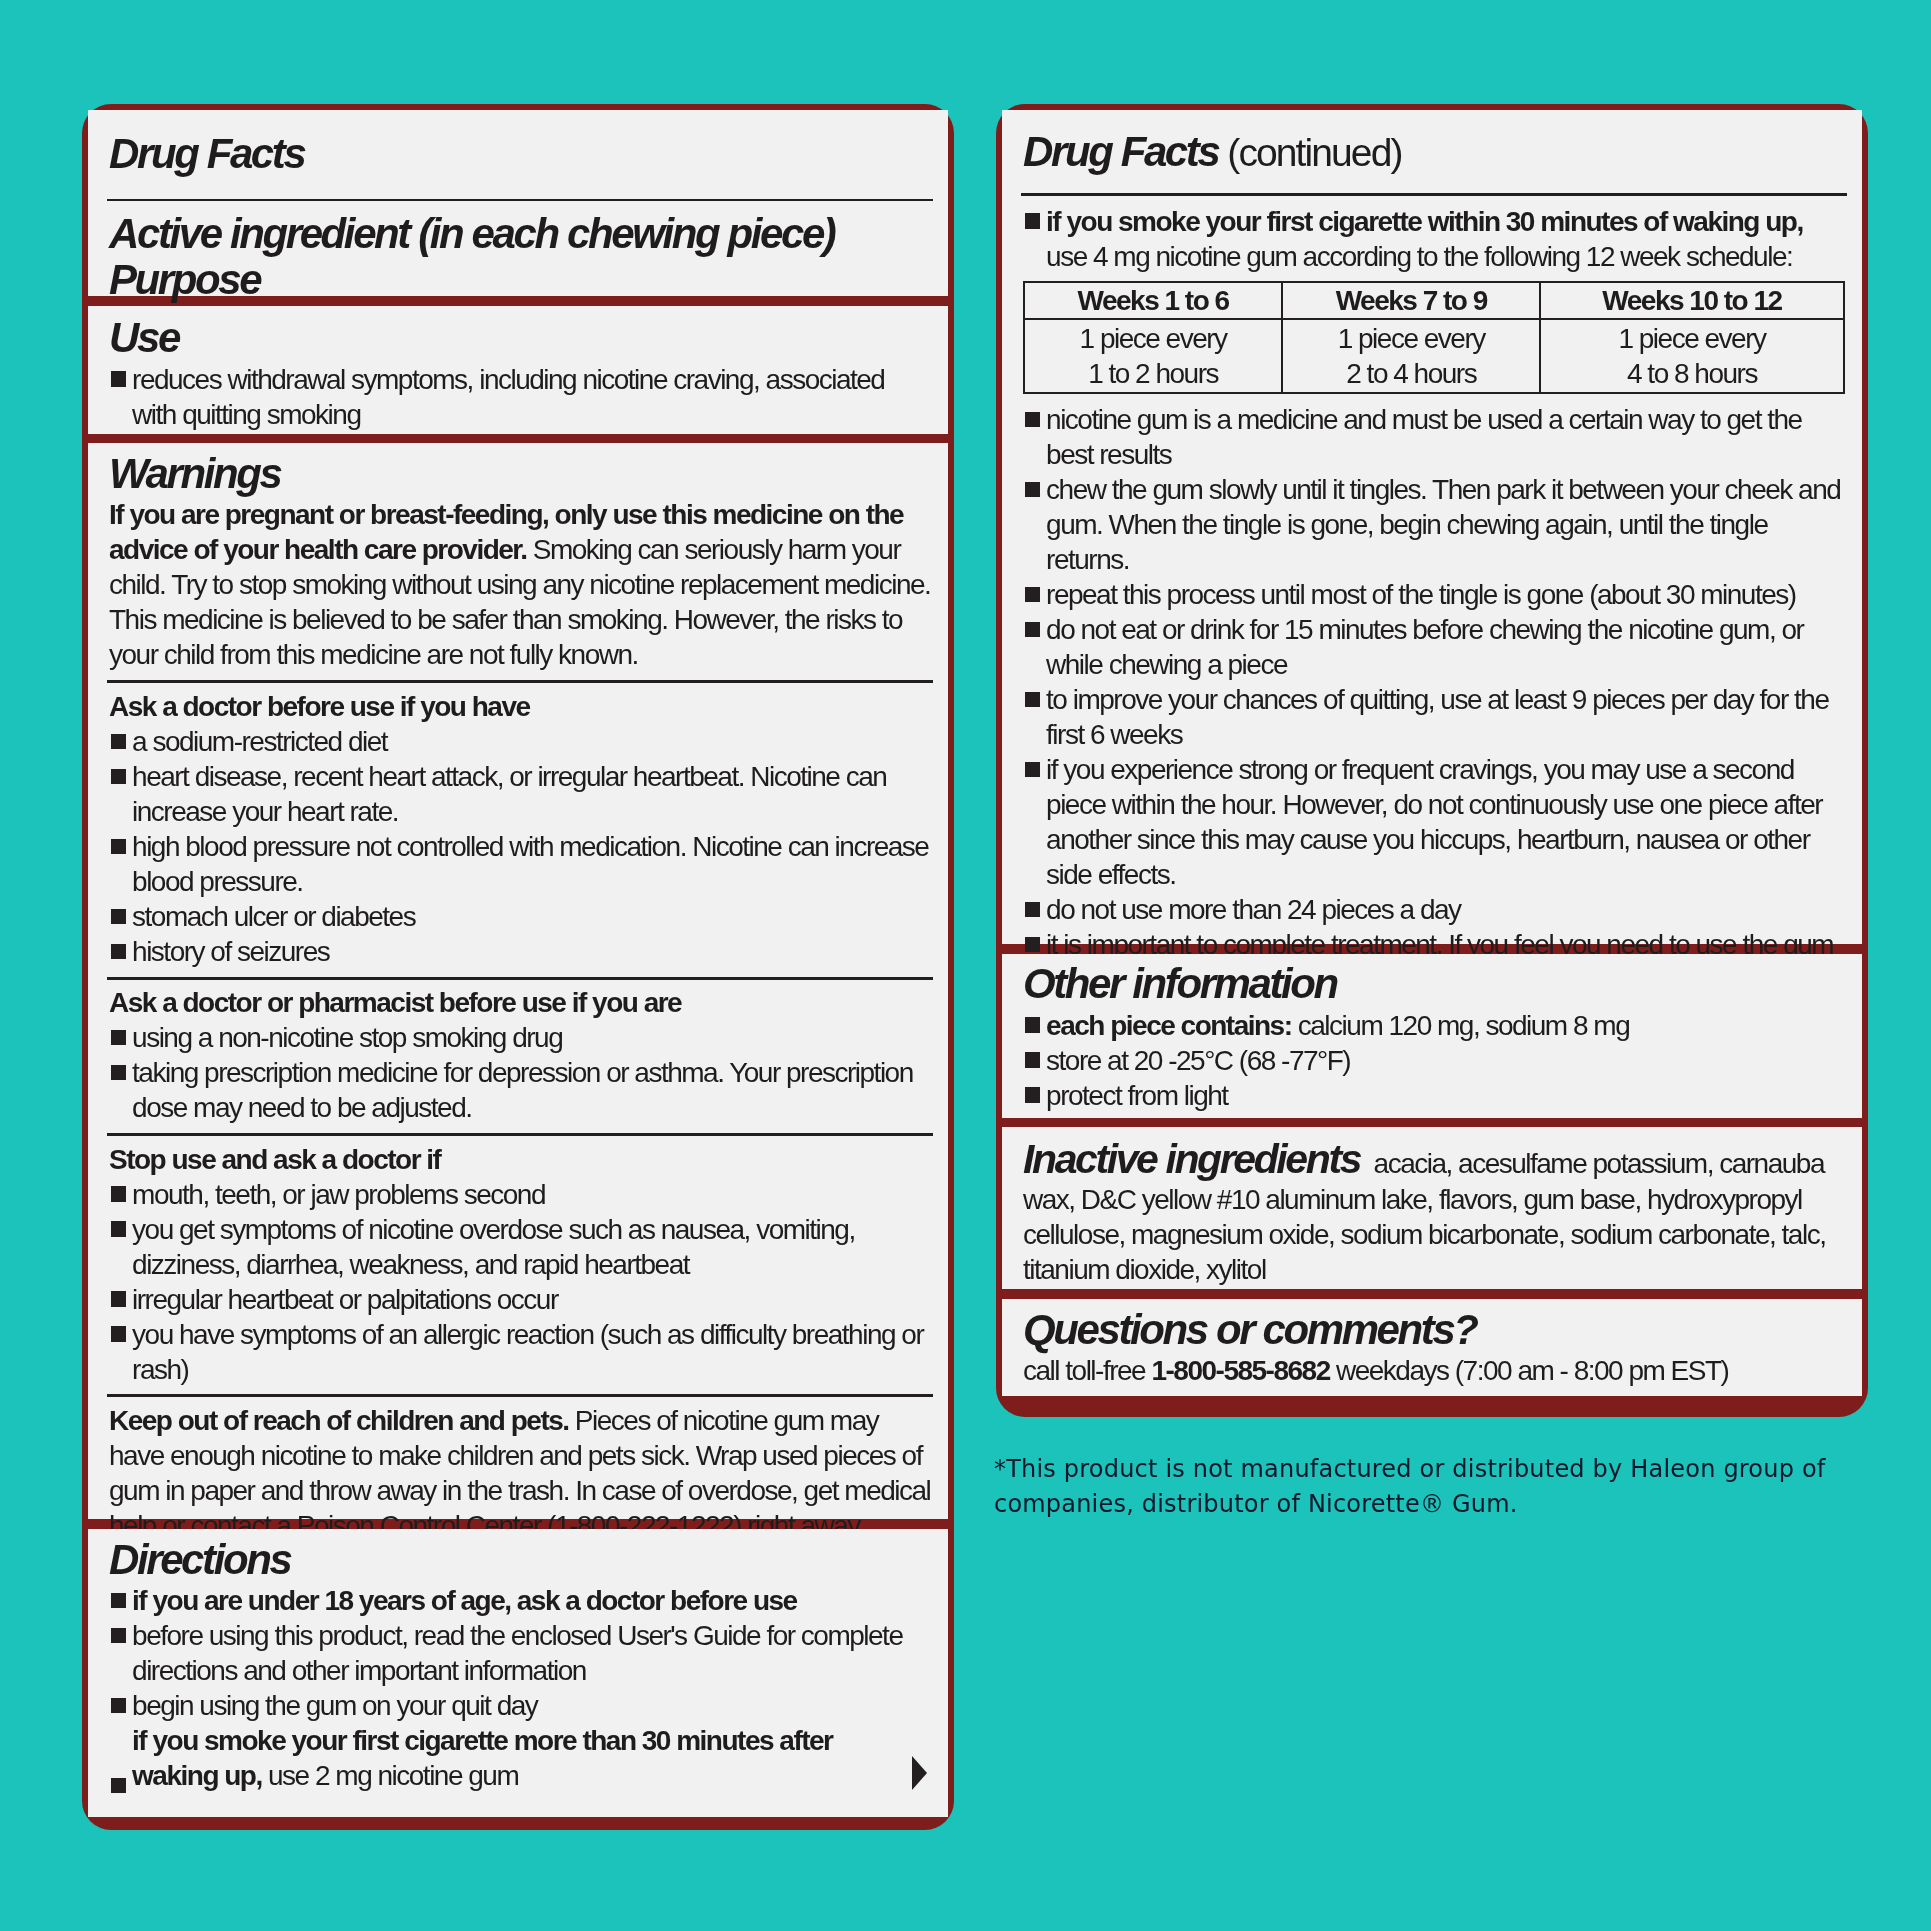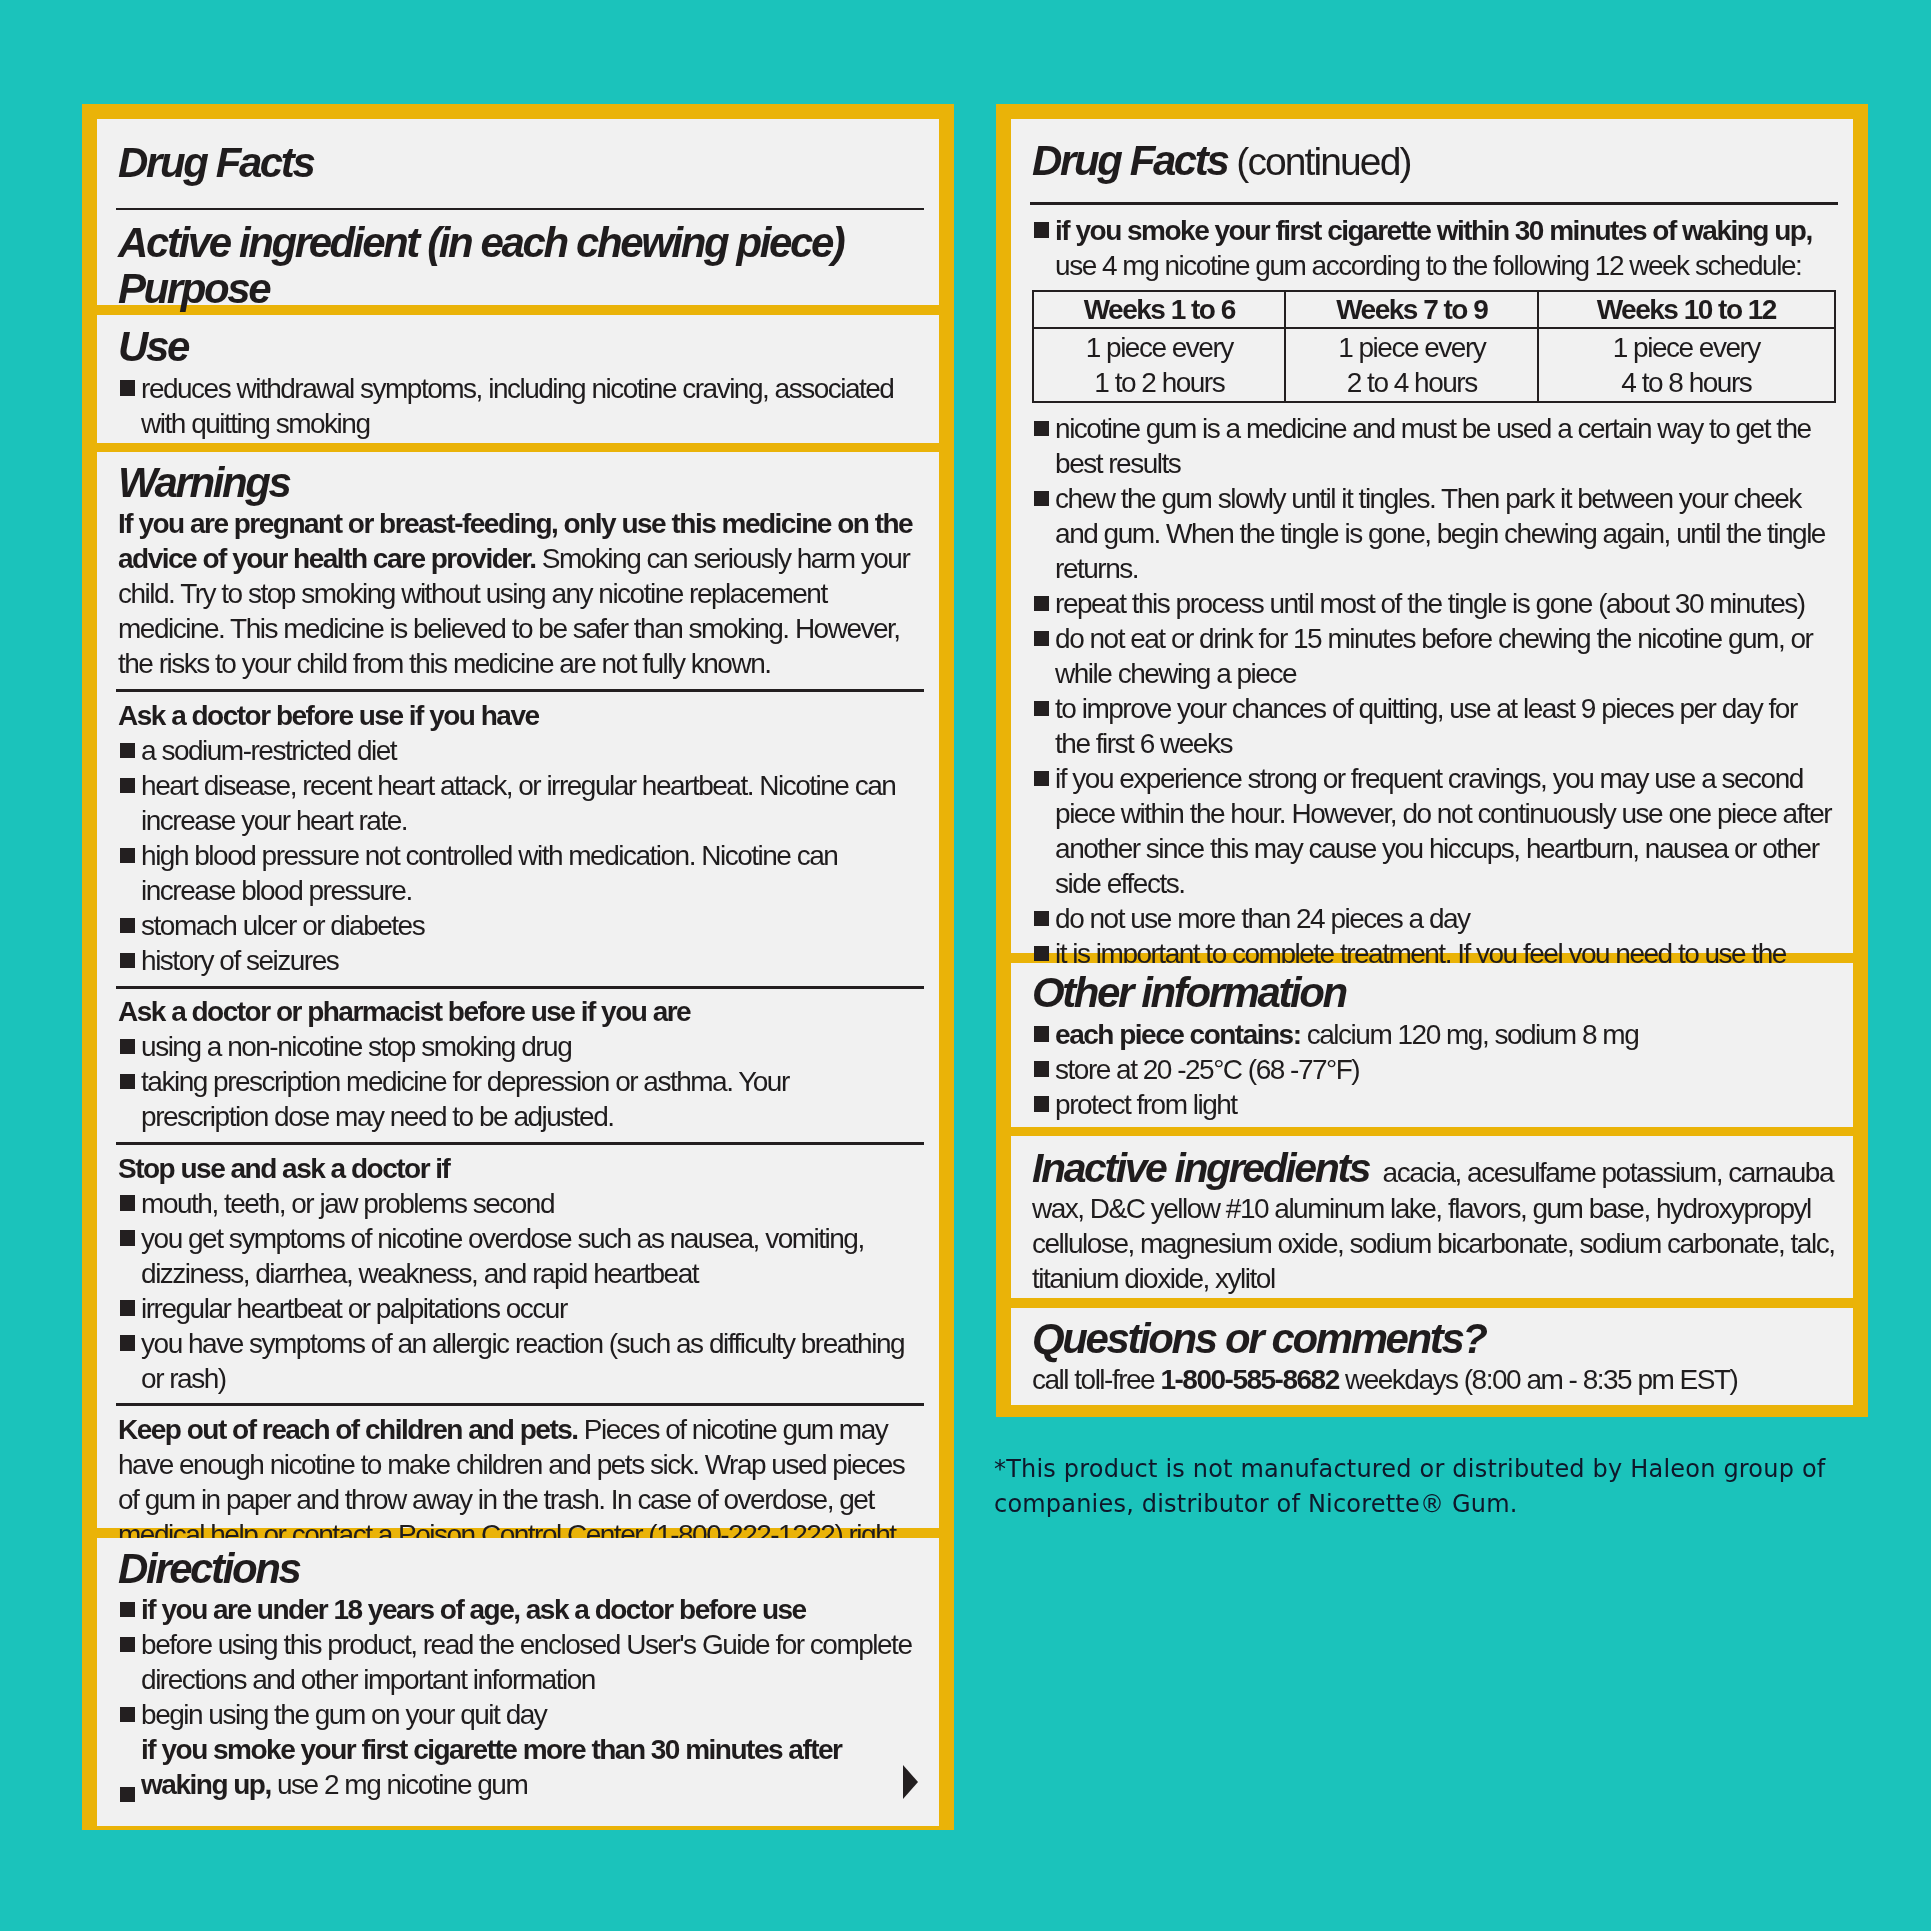--- a/index.html
+++ b/index.html
@@ -6,23 +6,24 @@
   body {
     width: 1931px; height: 1931px;
     background: #1bc3bb;
     position: relative;
     overflow: hidden;
     font-family: "Liberation Sans", sans-serif;
     color: #1f1c1d;
   }
   .panel {
     position: absolute;
-    background: #eab308;
-    padding: 15px;
+    background: #7f1d1d;
+    padding: 6px;
     box-sizing: border-box;
+    border-radius: 29px;
   }
   #left-panel { left: 82px; top: 104px; width: 872px; height: 1726px; }
   #right-panel { left: 996px; top: 104px; width: 872px; height: 1313px; }
   .box {
     background: #f1f1f1;
     box-sizing: border-box;
     padding: 0 17.4px 0 21px;
     position: relative;
   }
   .box + .box { margin-top: 9.7px; }
@@ -285,19 +286,19 @@
 
   <div class="box" style="height:162px; padding-top:9.7px;">
     <div class="txt">
       <span class="hdr" style="font-size:41px; margin-right:13.5px;">Inactive ingredients</span><span>acacia, acesulfame potassium, carnauba wax, D&amp;C yellow #10 aluminum lake, flavors, gum base, hydroxypropyl cellulose, magnesium oxide, sodium bicarbonate, sodium carbonate, talc, titanium dioxide, xylitol</span>
     </div>
   </div>
 
   <div class="box" style="height:97px; padding-top:7.7px;">
     <div class="hdr">Questions or comments?</div>
     <div class="txt">
-      <span>call toll-free </span><span class="b">1-800-585-8682</span><span> weekdays (8:00 am - 8:35 pm EST)</span>
+      <span>call toll-free </span><span class="b">1-800-585-8682</span><span> weekdays (7:00 am - 8:00 pm EST)</span>
     </div>
   </div>
 </div>
 
 <div id="footnote">*This product is not manufactured or distributed by Haleon group of companies, distributor of Nicorette® Gum.</div>
 
 
 </body></html>

